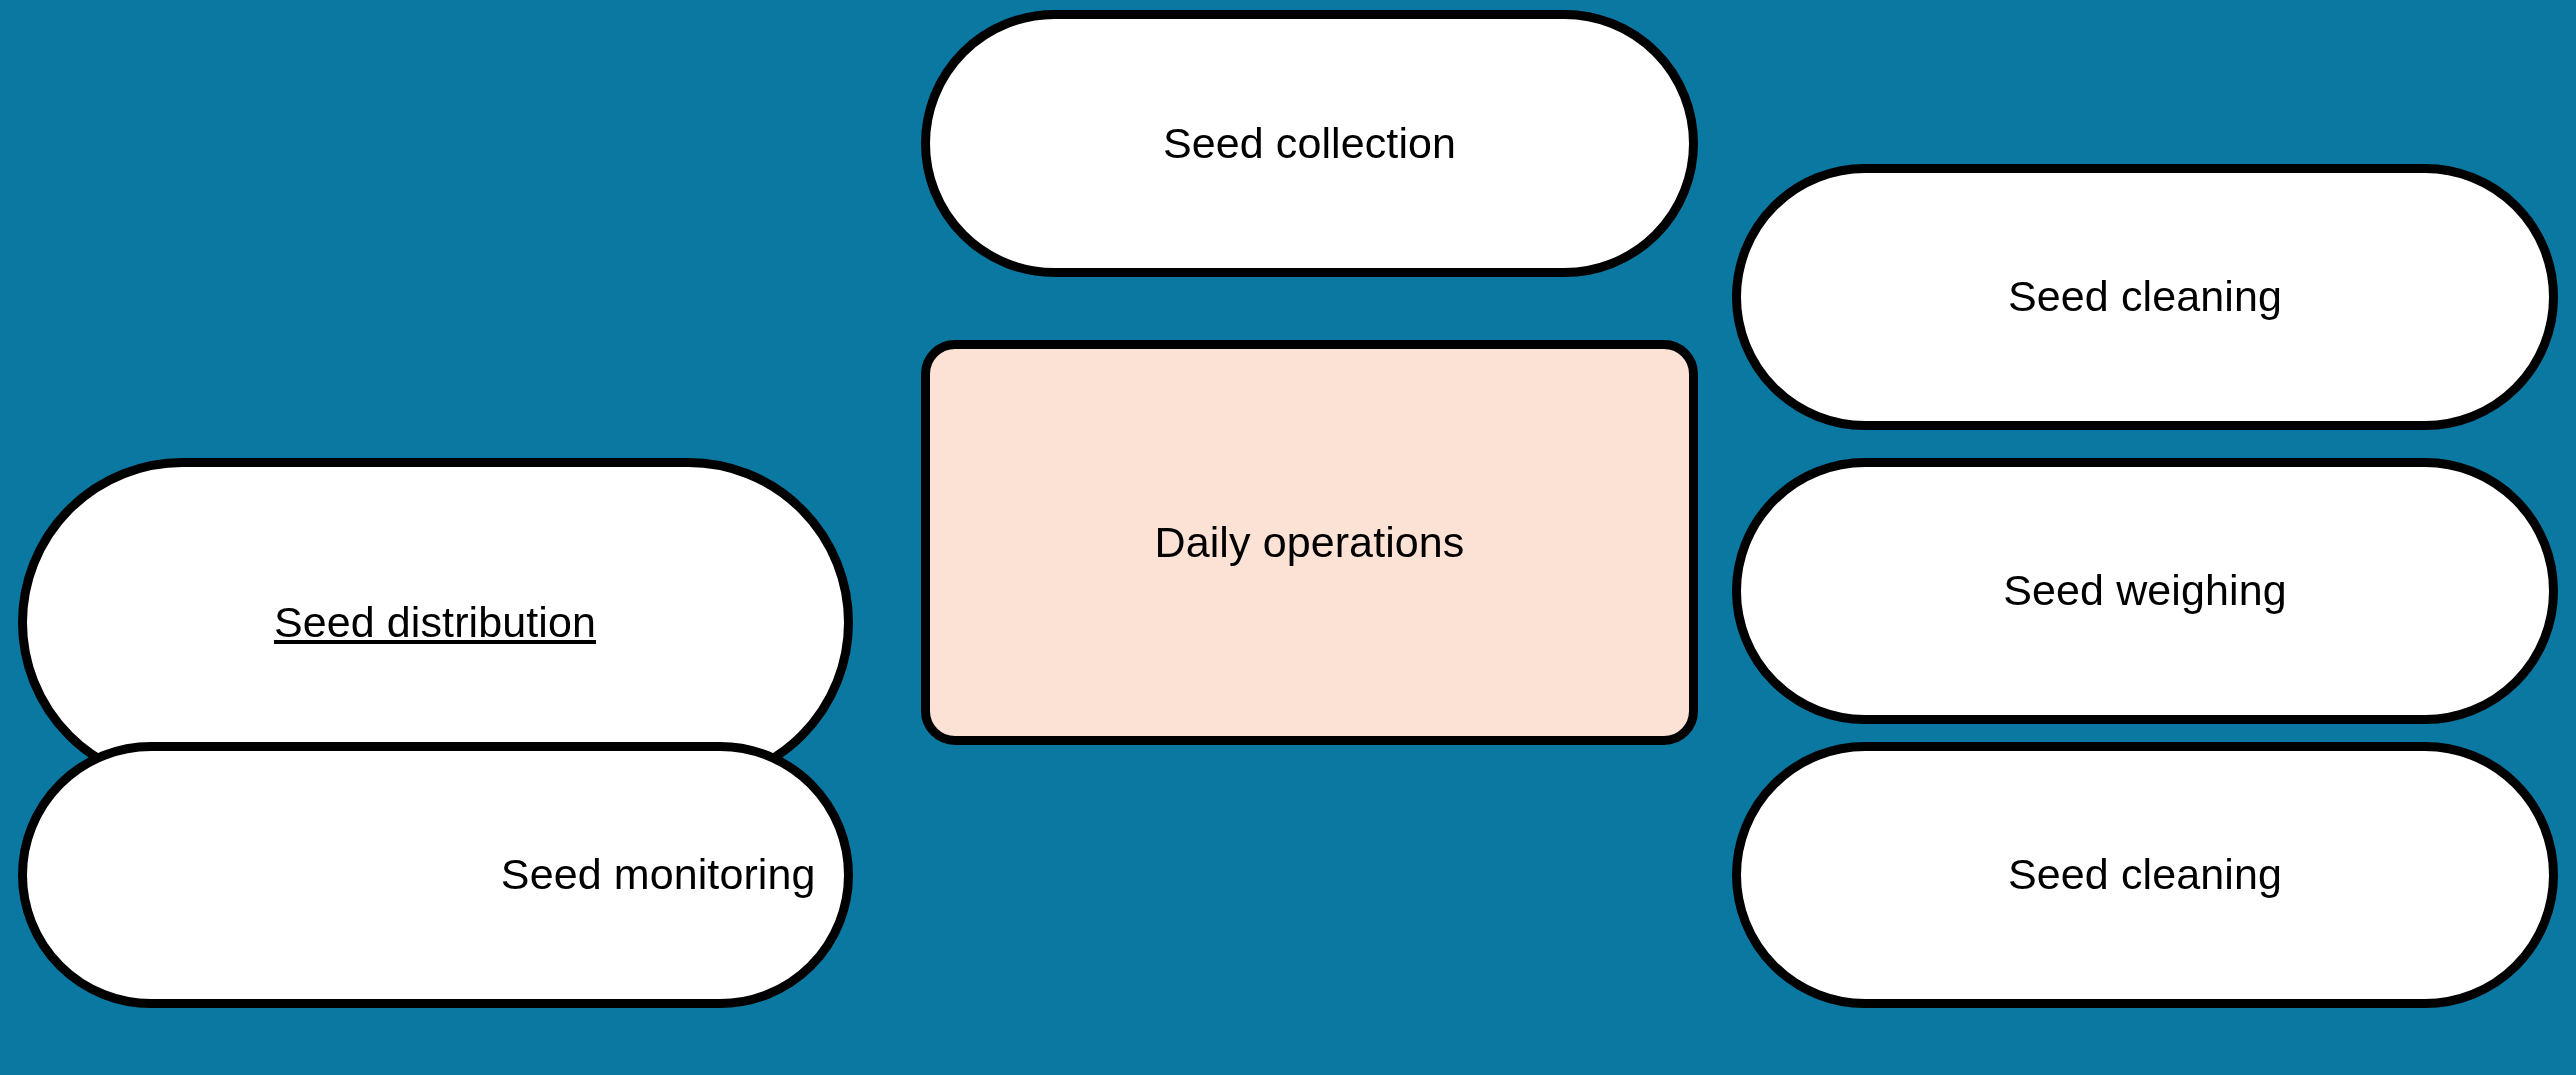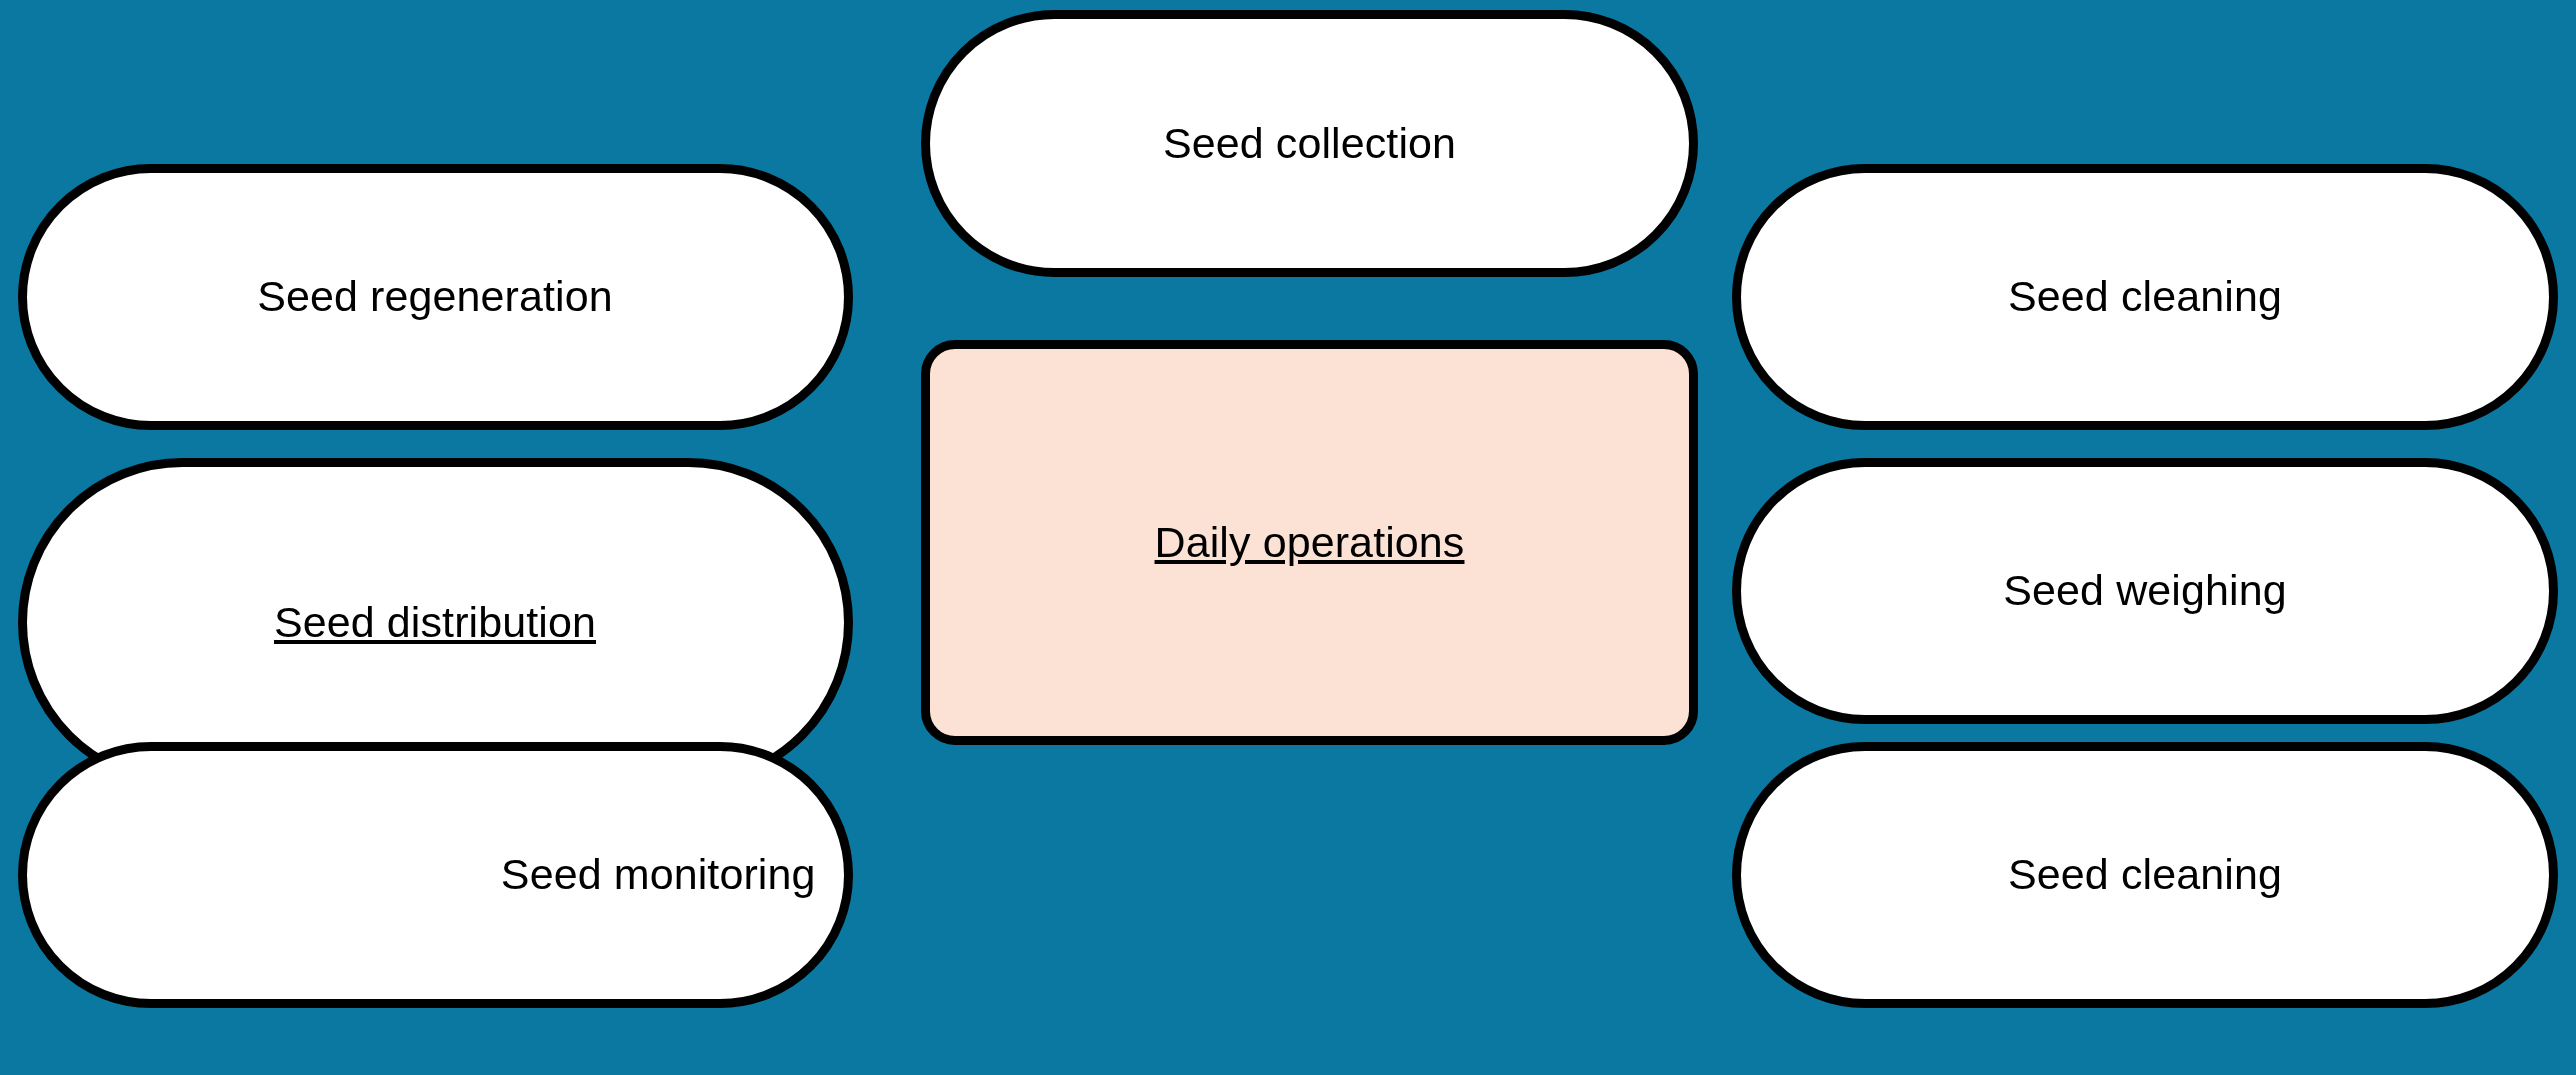--- a/index.html
+++ b/index.html
@@ -31,21 +31,20 @@
     letter-spacing: 0.1px;
     padding: 0 28px;
   }
   
   .shape-stadium {
     border-radius: 6990px;
   }
   
   .shape-roundrect {
     border-radius: 34px;
-    text-decoration: underline;
   }
   .node-label {
     display: block;
     white-space: nowrap;
   }
 
   
   #n-seed-regeneration { left: 17.5px;  top: 164px;  width: 835px; height: 266px; }
   #n-seed-distribution { left: 17.5px;  top: 458px;  width: 835px; height: 329px; text-decoration: underline; }
   #n-seed-monitoring   { left: 17.5px;  top: 742px; width: 835px; height: 266px; justify-content: flex-end; }
@@ -58,23 +57,20 @@
   
   #n-seed-cleaning     { left: 1732px; top: 164px;  width: 826px; height: 266px; }
   #n-seed-weighing     { left: 1732px; top: 458px;  width: 826px; height: 266px; }
   #n-seed-storing      { left: 1732px; top: 742px; width: 826px; height: 266px; }
 </style>
 </head>
 <body>
 
 <div id="canvas">
 
-  <div class="node shape-stadium" id="n-seed-regeneration">
-    <span class="node-label">Seed regeneration</span>
-  </div>
 
   <div class="node shape-stadium" id="n-seed-distribution">
     <span class="node-label">Seed distribution</span>
   </div>
 
   <div class="node shape-stadium" id="n-seed-monitoring">
     <span class="node-label">Seed monitoring</span>
   </div>
 
   <div class="node shape-stadium" id="n-seed-collection">

